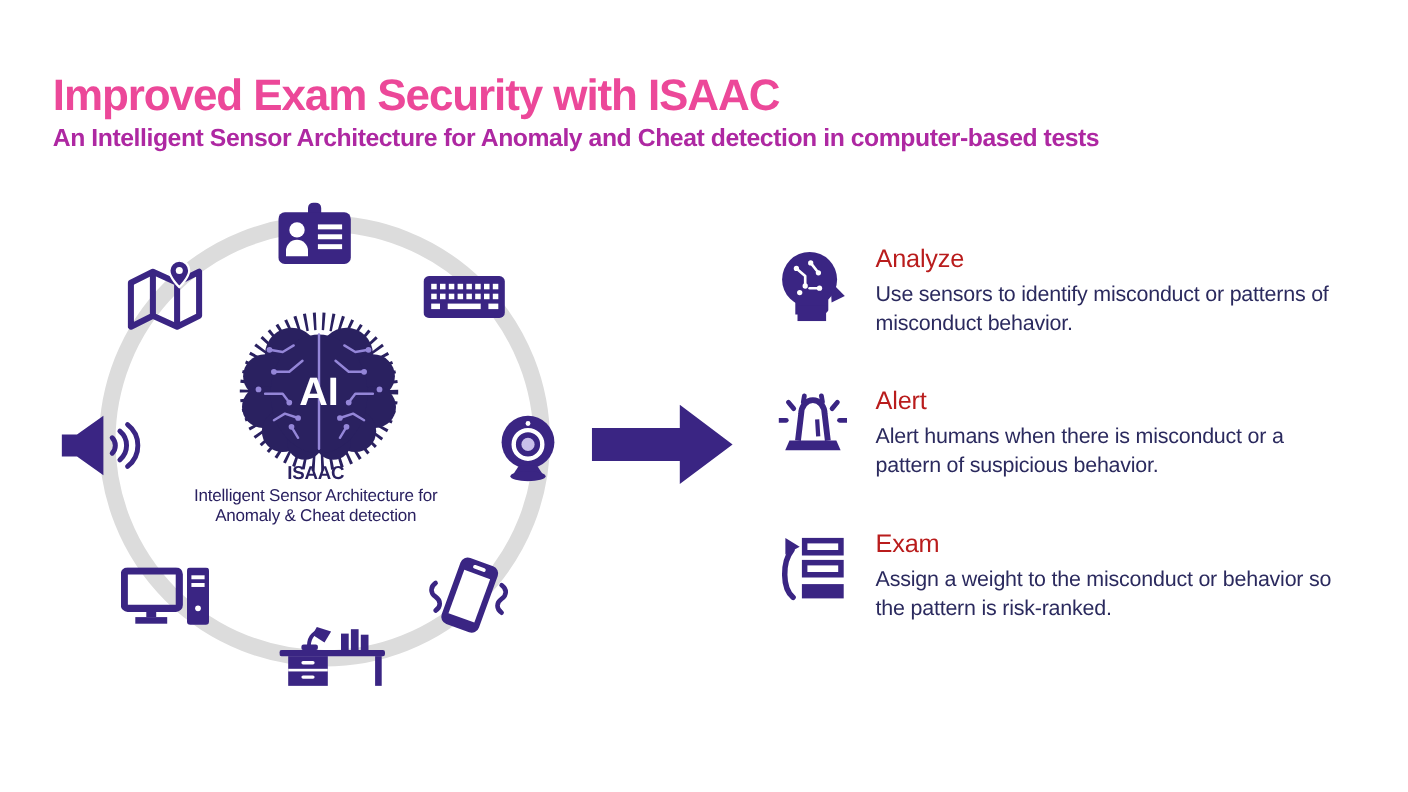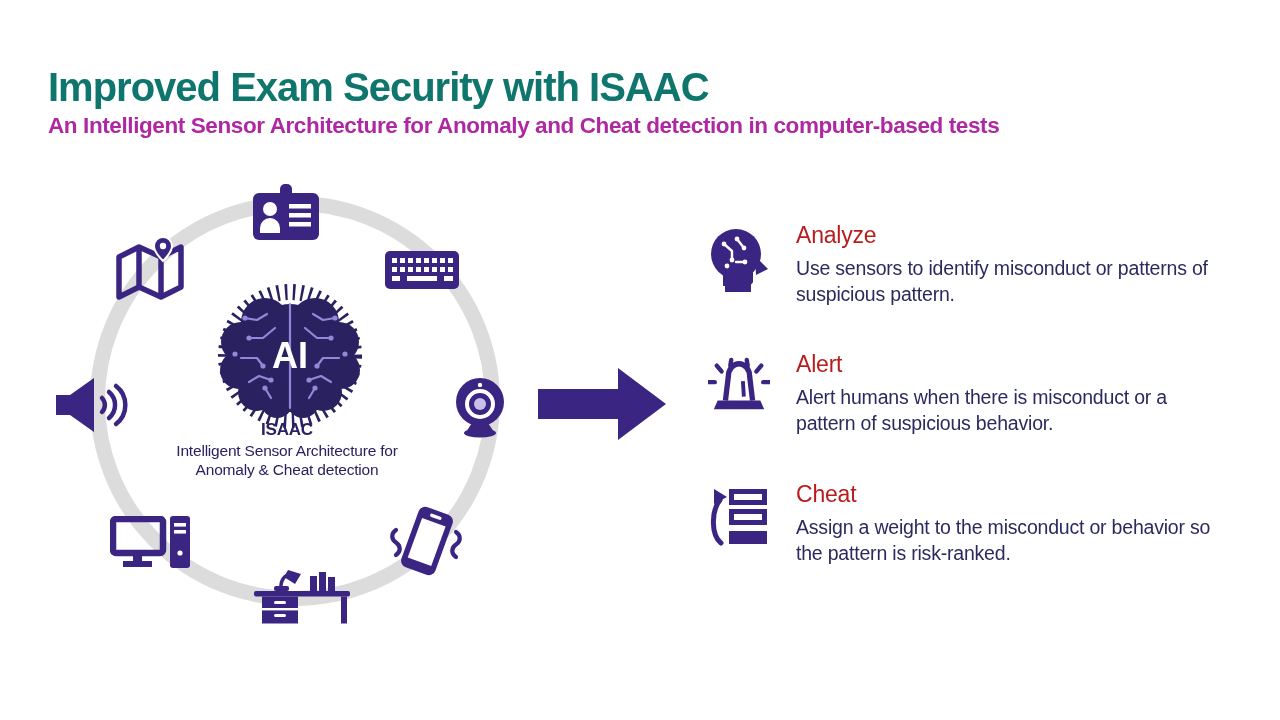--- a/index.html
+++ b/index.html
@@ -8,21 +8,21 @@
     font-family:"Liberation Sans", sans-serif;
     background:#ffffff;
     position:relative;
     overflow:hidden;
   }
   .slide { position:absolute; inset:0; }
 
   
   .header { position:absolute; left:48px; top:66px; width:1180px; }
   .title {
-    color:#0f766e;
+    color:#ec4899;
     font-size:40px;
     font-weight:bold;
     letter-spacing:-1px;
     line-height:1.08;
   }
   .subtitle {
     color:#AE28A2;
     font-size:22.5px;
     font-weight:bold;
     letter-spacing:-0.4px;
@@ -236,21 +236,21 @@
               <circle cx="23" cy="32" r="2.4"></circle>
             <circle cx="28" cy="11" r="2.4"></circle>
               <circle cx="35" cy="20" r="2.4"></circle>
             <circle cx="36" cy="34" r="2.4"></circle>
               <circle cx="18" cy="38" r="2.4"></circle>
           </g>
         </svg>
       </div>
       <div>
         <h3>Analyze</h3>
-        <p>Use sensors to identify misconduct or patterns of suspicious pattern.</p>
+        <p>Use sensors to identify misconduct or patterns of misconduct behavior.</p>
       </div>
     </div>
 
     <div class="feature">
       <div class="f-icon">
         <svg width="64" height="58" viewBox="0 0 64 58">
           <path d="M18,44 L21,19 a11,13 0 0 1 22,0 L46,44" fill="none" stroke="#3A2583" stroke-width="5.5" stroke-linejoin="round"></path>
           <line x1="36" y1="24" x2="37" y2="40" stroke="#3A2583" stroke-width="4"></line>
           <polygon points="10,44 54,44 58,53 6,53" fill="#3A2583"></polygon>
           <g stroke="#3A2583" stroke-width="4.5" stroke-linecap="round">
@@ -273,19 +273,19 @@
       <div class="f-icon">
         <svg width="60" height="60" viewBox="0 0 60 60">
           <rect x="22.5" y="4.5" width="33" height="11" fill="none" stroke="#3A2583" stroke-width="5"></rect>
           <rect x="22.5" y="24.5" width="33" height="11" fill="none" stroke="#3A2583" stroke-width="5"></rect>
           <rect x="20" y="44" width="38" height="13" fill="#3A2583"></rect>
           <path d="M12,56 C2,48 2,24 11,13" fill="none" stroke="#3A2583" stroke-width="5" stroke-linecap="round"></path>
           <polygon points="5,2 18,10 5,17" fill="#3A2583"></polygon>
         </svg>
       </div>
       <div>
-        <h3>Cheat</h3>
+        <h3>Exam</h3>
         <p>Assign a weight to the misconduct or behavior so the pattern is risk-ranked.</p>
       </div>
     </div>
 
   </div>
 </div>
 
 </body></html>

